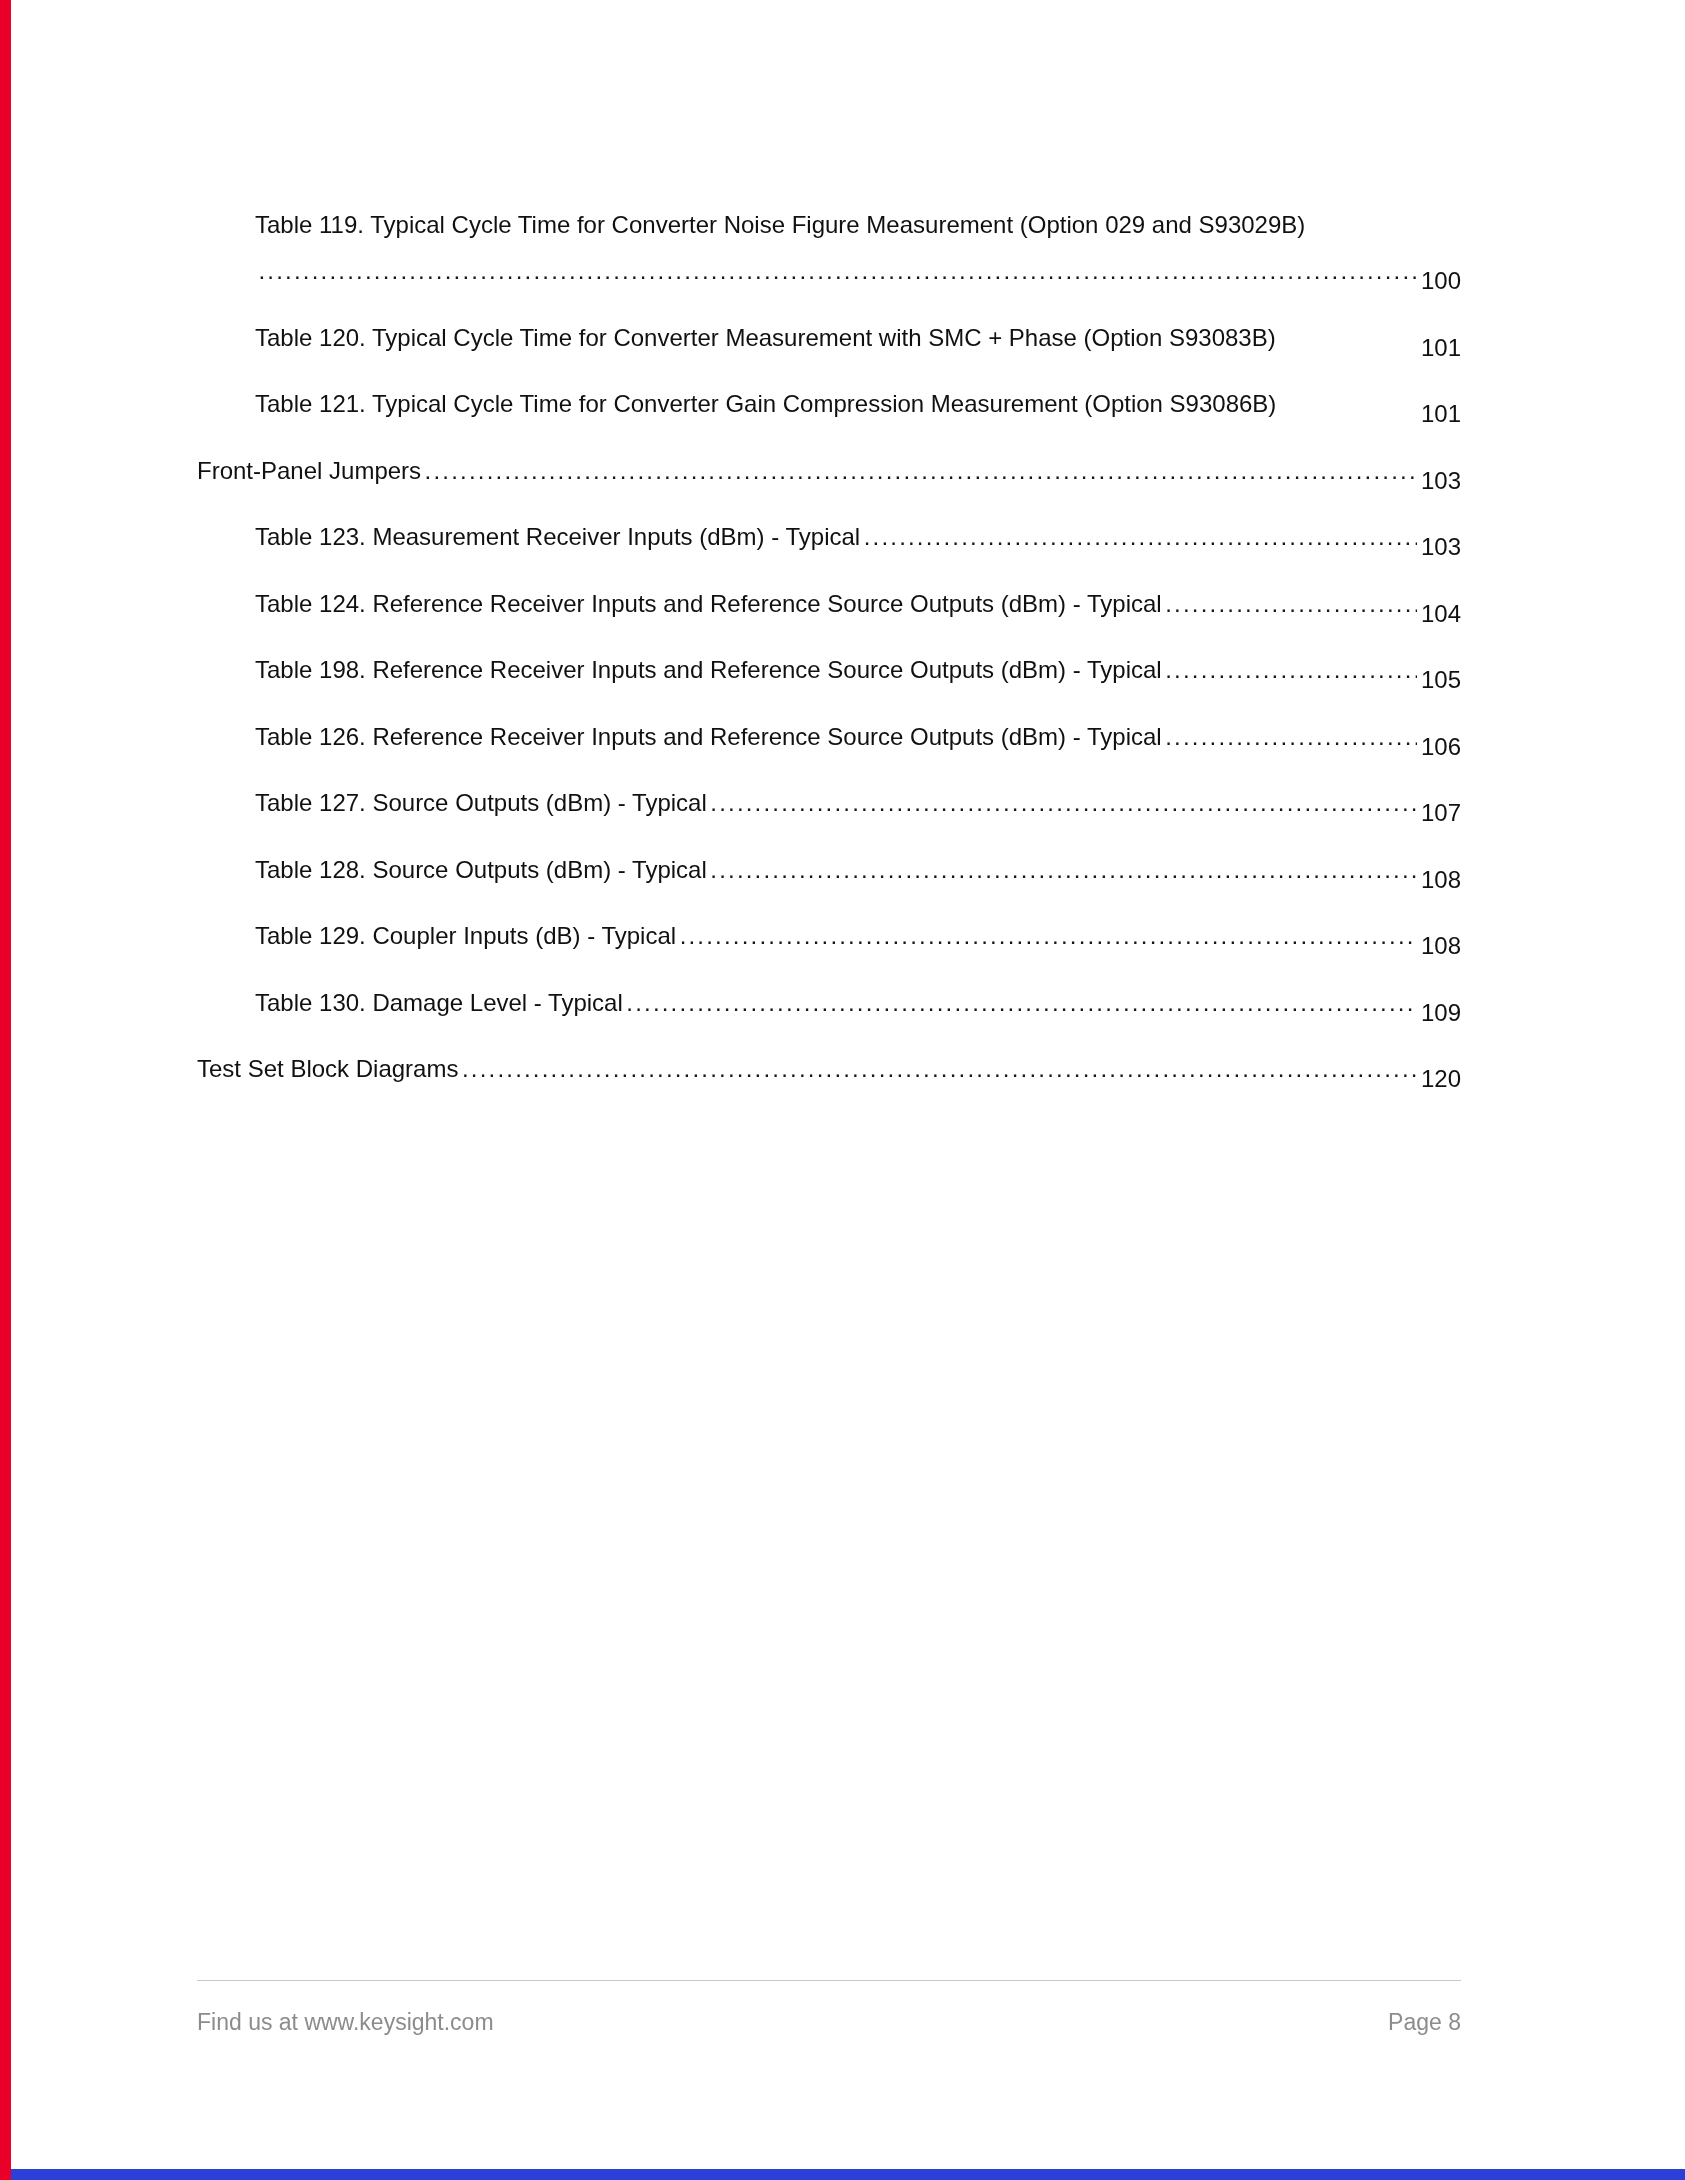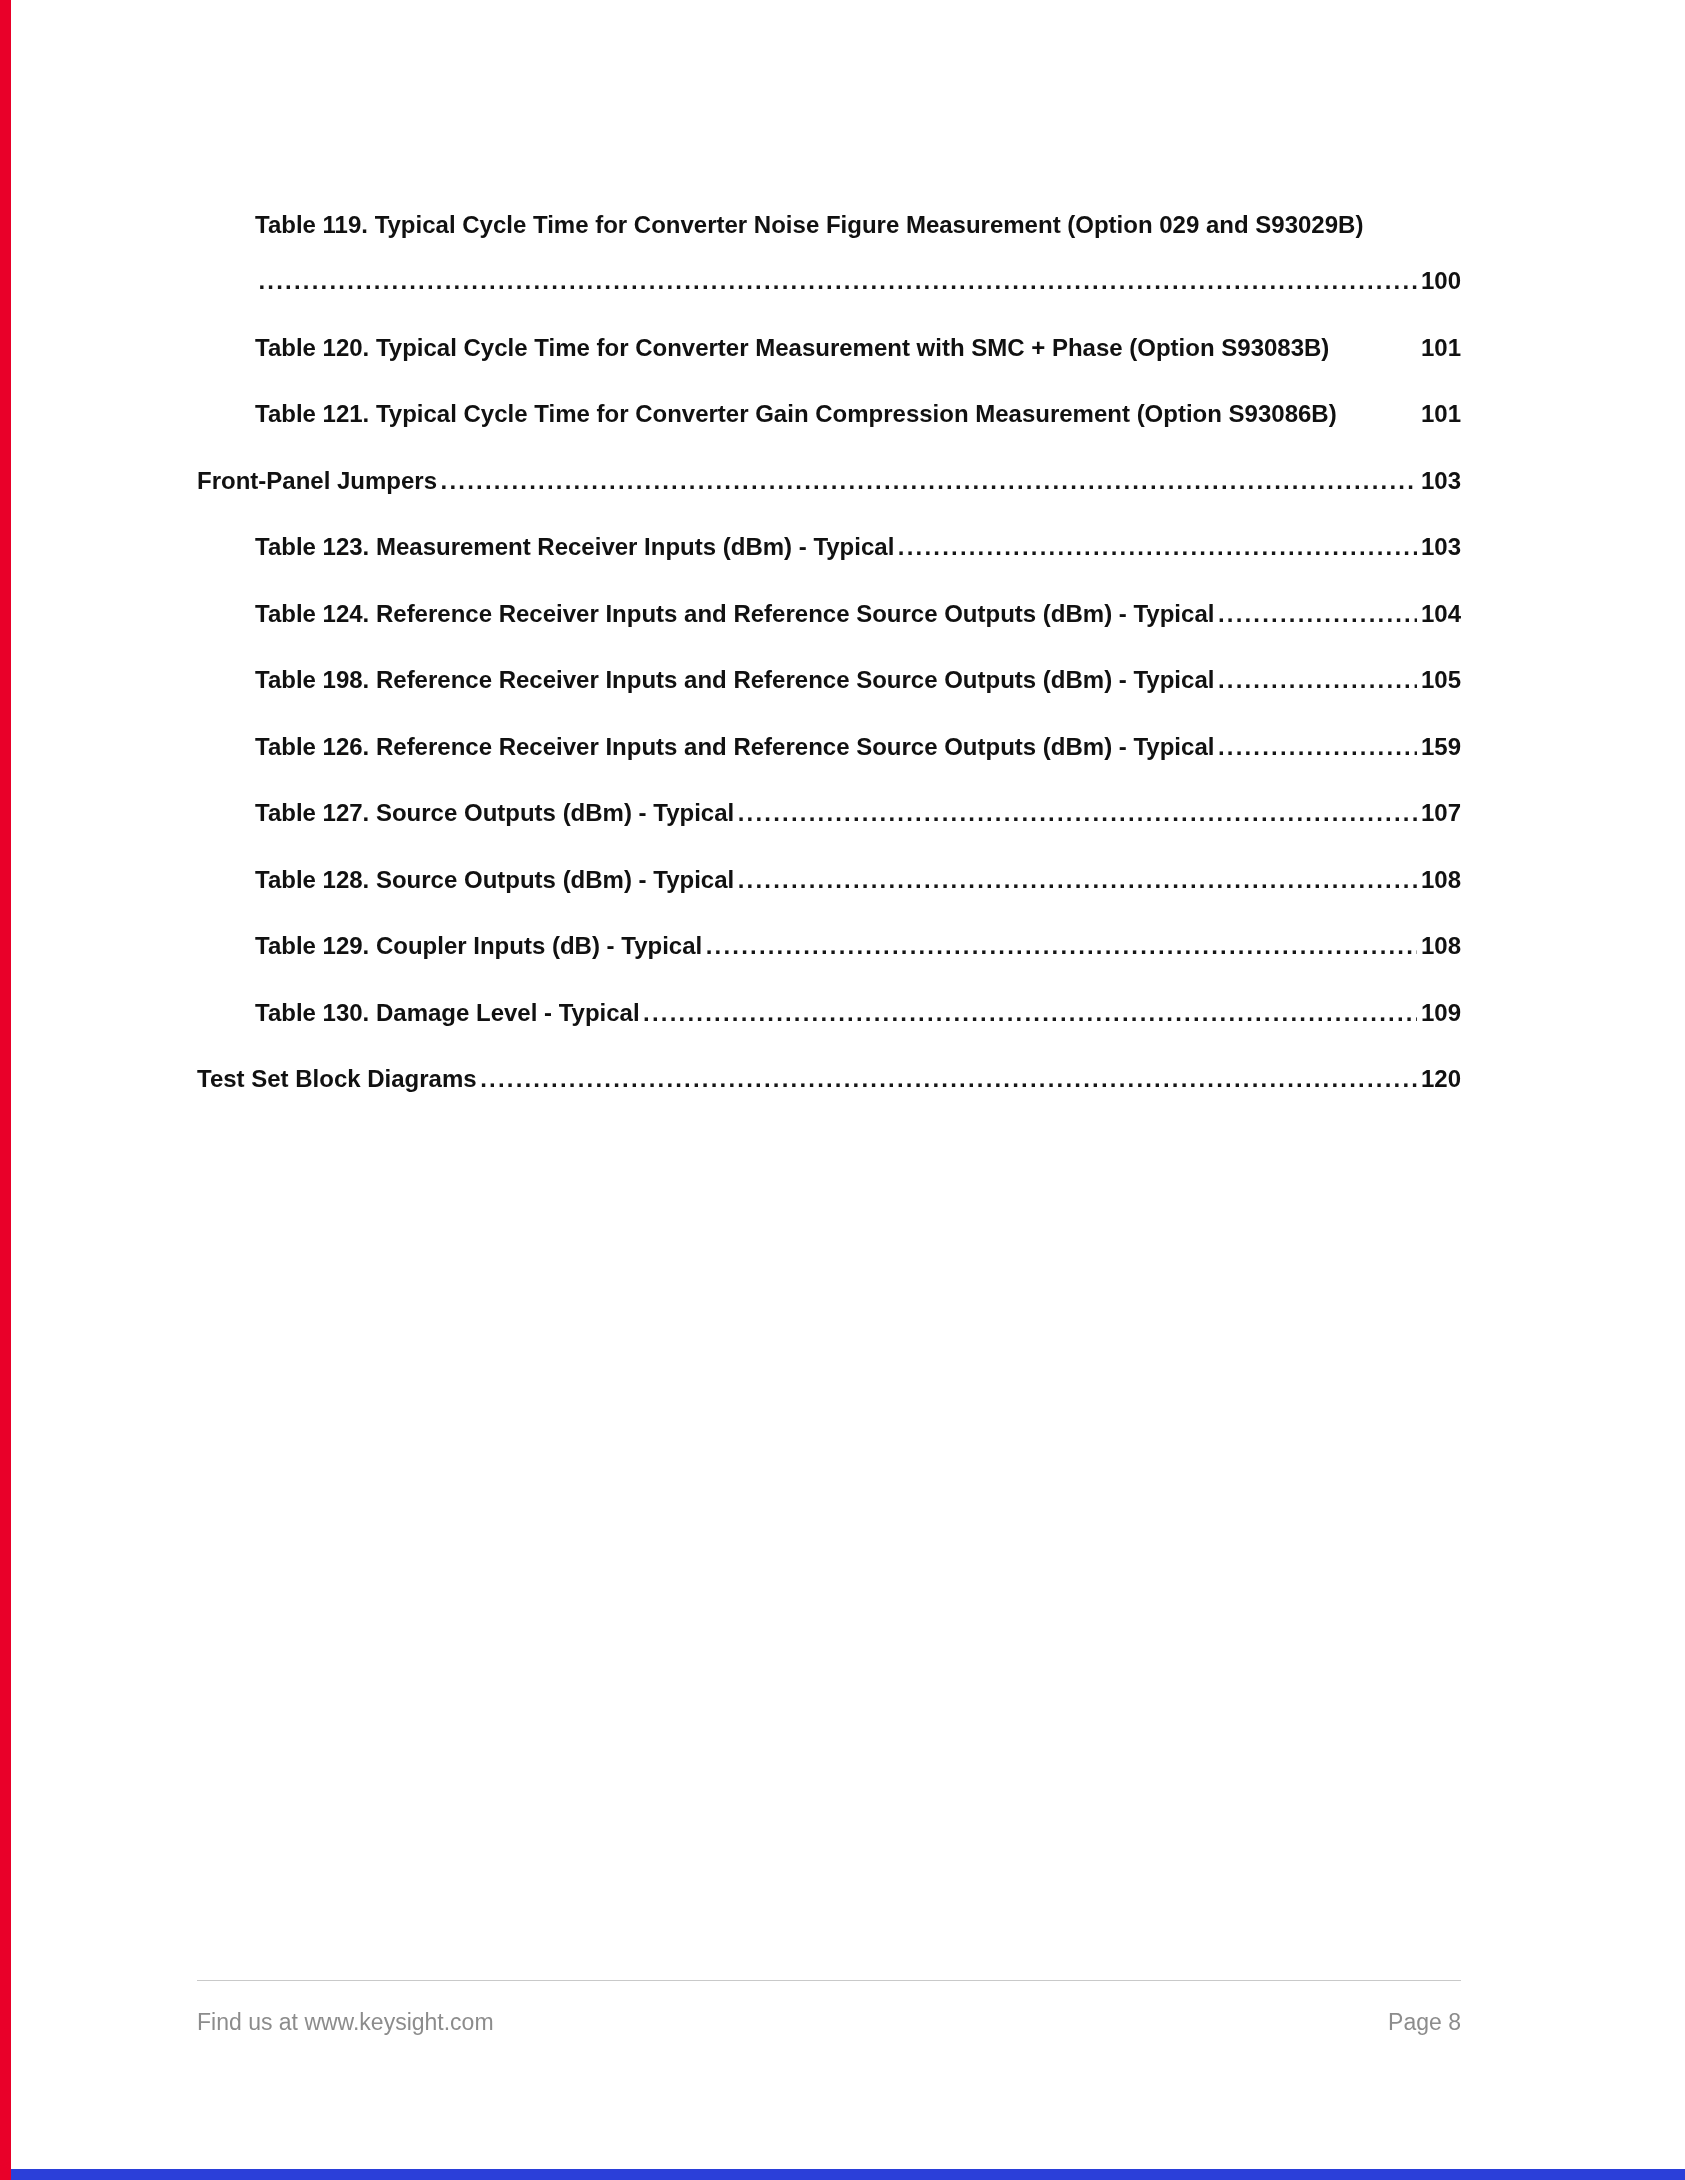--- a/index.html
+++ b/index.html
@@ -33,21 +33,21 @@
     position: absolute;
     left: 197px;
     top: 207px;
     width: 1264px;
     font-size: 24px;
     line-height: 36px;
   }
   .entry { margin: 0 0 10.5px 0; }
   .entry.level2 { margin-left: 58px; }
 
-  .line { display: flex; align-items: flex-end; font-weight: bold; }
+  .line { display: flex; align-items: center; }
   .line .text { flex: 0 0 auto; white-space: nowrap; }
   .leader {
     flex: 1 1 auto;
     min-width: 0;
     overflow: hidden;
     white-space: nowrap;
     margin-left: 3.5px;
   }
   .leader.dots::after {
     letter-spacing: 2.2px;
@@ -129,21 +129,21 @@
       <div class="line">
         <span class="text">Table 198. Reference Receiver Inputs and Reference Source Outputs (dBm) - Typical</span>
         <span class="leader dots"></span>
         <span class="pagenum">105</span>
       </div>
     </div>
     <div class="entry level2">
       <div class="line">
         <span class="text">Table 126. Reference Receiver Inputs and Reference Source Outputs (dBm) - Typical</span>
         <span class="leader dots"></span>
-        <span class="pagenum">159</span>
+        <span class="pagenum">106</span>
       </div>
     </div>
     <div class="entry level2">
       <div class="line">
         <span class="text">Table 127. Source Outputs (dBm) - Typical</span>
         <span class="leader dots"></span>
         <span class="pagenum">107</span>
       </div>
     </div>
     <div class="entry level2">

